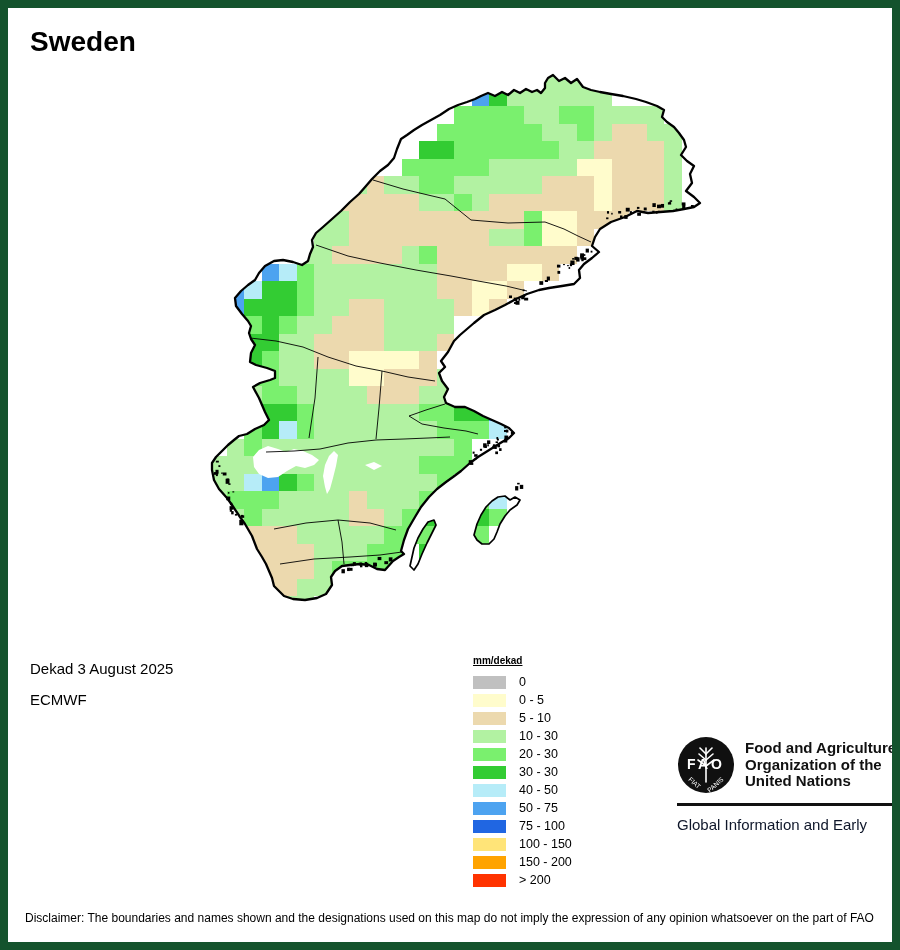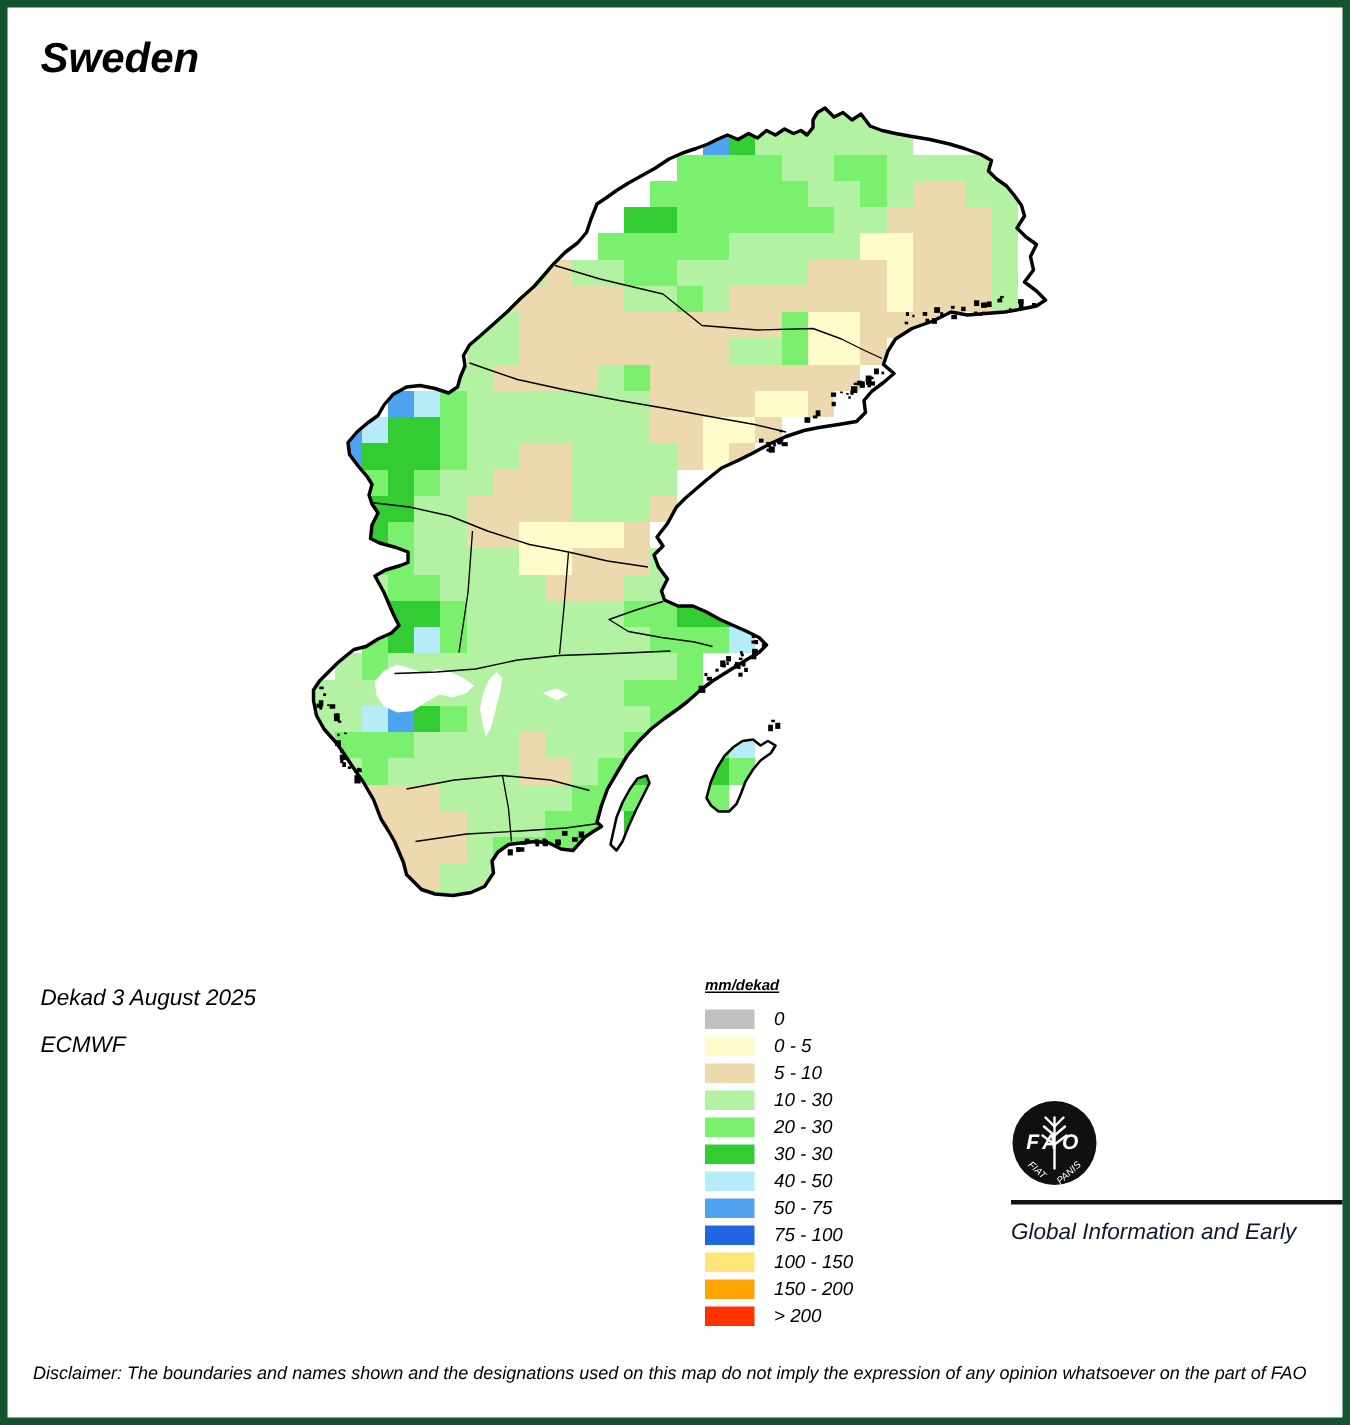--- a/index.html
+++ b/index.html
@@ -1,18 +1,18 @@
 <!DOCTYPE html>
 <html><head>
 <meta charset="utf-8">
 <style>
   html,body{margin:0;padding:0;background:#fff;}
   .frame{position:relative;width:900px;height:950px;box-sizing:border-box;
-         border:5px solid #14532d;background:#fff;overflow:hidden;
-         font-family:"Liberation Sans", sans-serif;font-style:italic;}
+         border:8px solid #14532d;background:#fff;overflow:hidden;
+         font-family:"Liberation Sans", sans-serif;}
   .title{position:absolute;left:22px;top:18px;font-size:28px;font-weight:bold;color:#000;}
   svg.map{position:absolute;left:0;top:0;}
   .legend{position:absolute;left:465px;top:647px;}
   .legend-title{font-size:10px;font-weight:bold;text-decoration:underline;margin-bottom:7px;color:#000;}
   .legend-row{display:flex;align-items:center;height:18px;}
   .legend-swatch{width:33px;height:13px;margin-right:13px;flex:0 0 33px;}
   .legend-label{font-size:12.5px;color:#000;white-space:nowrap;}
   .info{position:absolute;left:22px;top:652px;font-size:15px;color:#000;}
   .info div{height:30.5px;}
   .info .b{font-weight:bold;}
@@ -681,20 +681,25 @@
             <path d="M29,18 L35,12"></path>
           <path d="M29,24 L22,18"></path>
             <path d="M29,24 L36,18"></path>
           <path d="M29,30 L21,24"></path>
             <path d="M29,30 L37,24"></path>
         </g>
         <text x="29" y="33" text-anchor="middle" font-family="Liberation Sans, sans-serif" font-size="14" font-weight="bold" fill="#fff" letter-spacing="3">FAO</text>
         <text x="11" y="44" font-family="Liberation Sans, sans-serif" font-size="6.5" fill="#fff" transform="rotate(42 11 44)">FIAT</text>
         <text x="47" y="44" text-anchor="end" font-family="Liberation Sans, sans-serif" font-size="6.5" fill="#fff" transform="rotate(-42 47 44)">PANIS</text>
       </svg>
+      <div class="fao-org">
+        <div>Food and Agriculture</div>
+        <div>Organization of the</div>
+        <div>United Nations</div>
+      </div>
     </div>
     <div class="fao-rule"></div>
     <div class="fao-giews">
       <div>Global Information and Early</div>
     </div>
   </div>
 
   <div class="disclaimer">
     <div>Disclaimer: The boundaries and names shown and the designations used on this map do not imply the expression of any opinion whatsoever on the part of FAO</div>
   </div>

